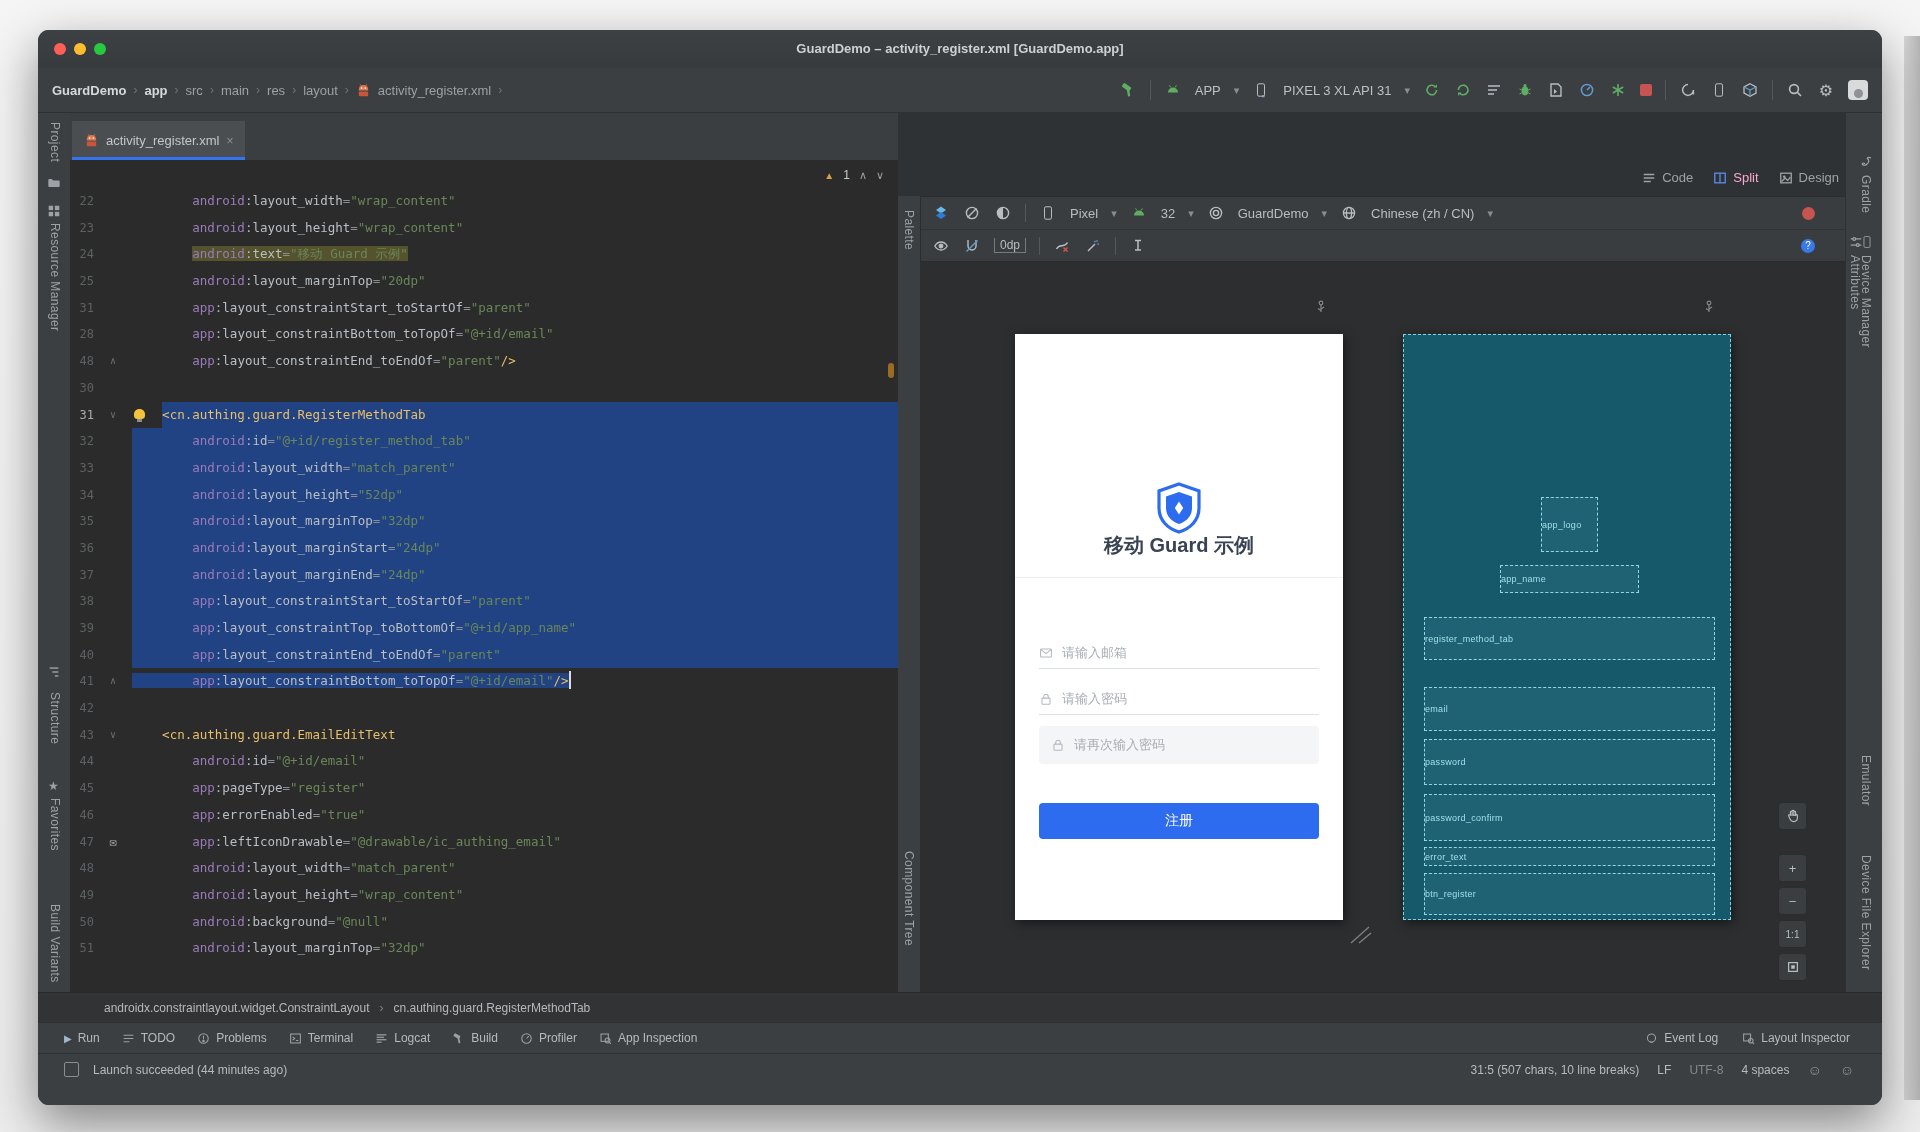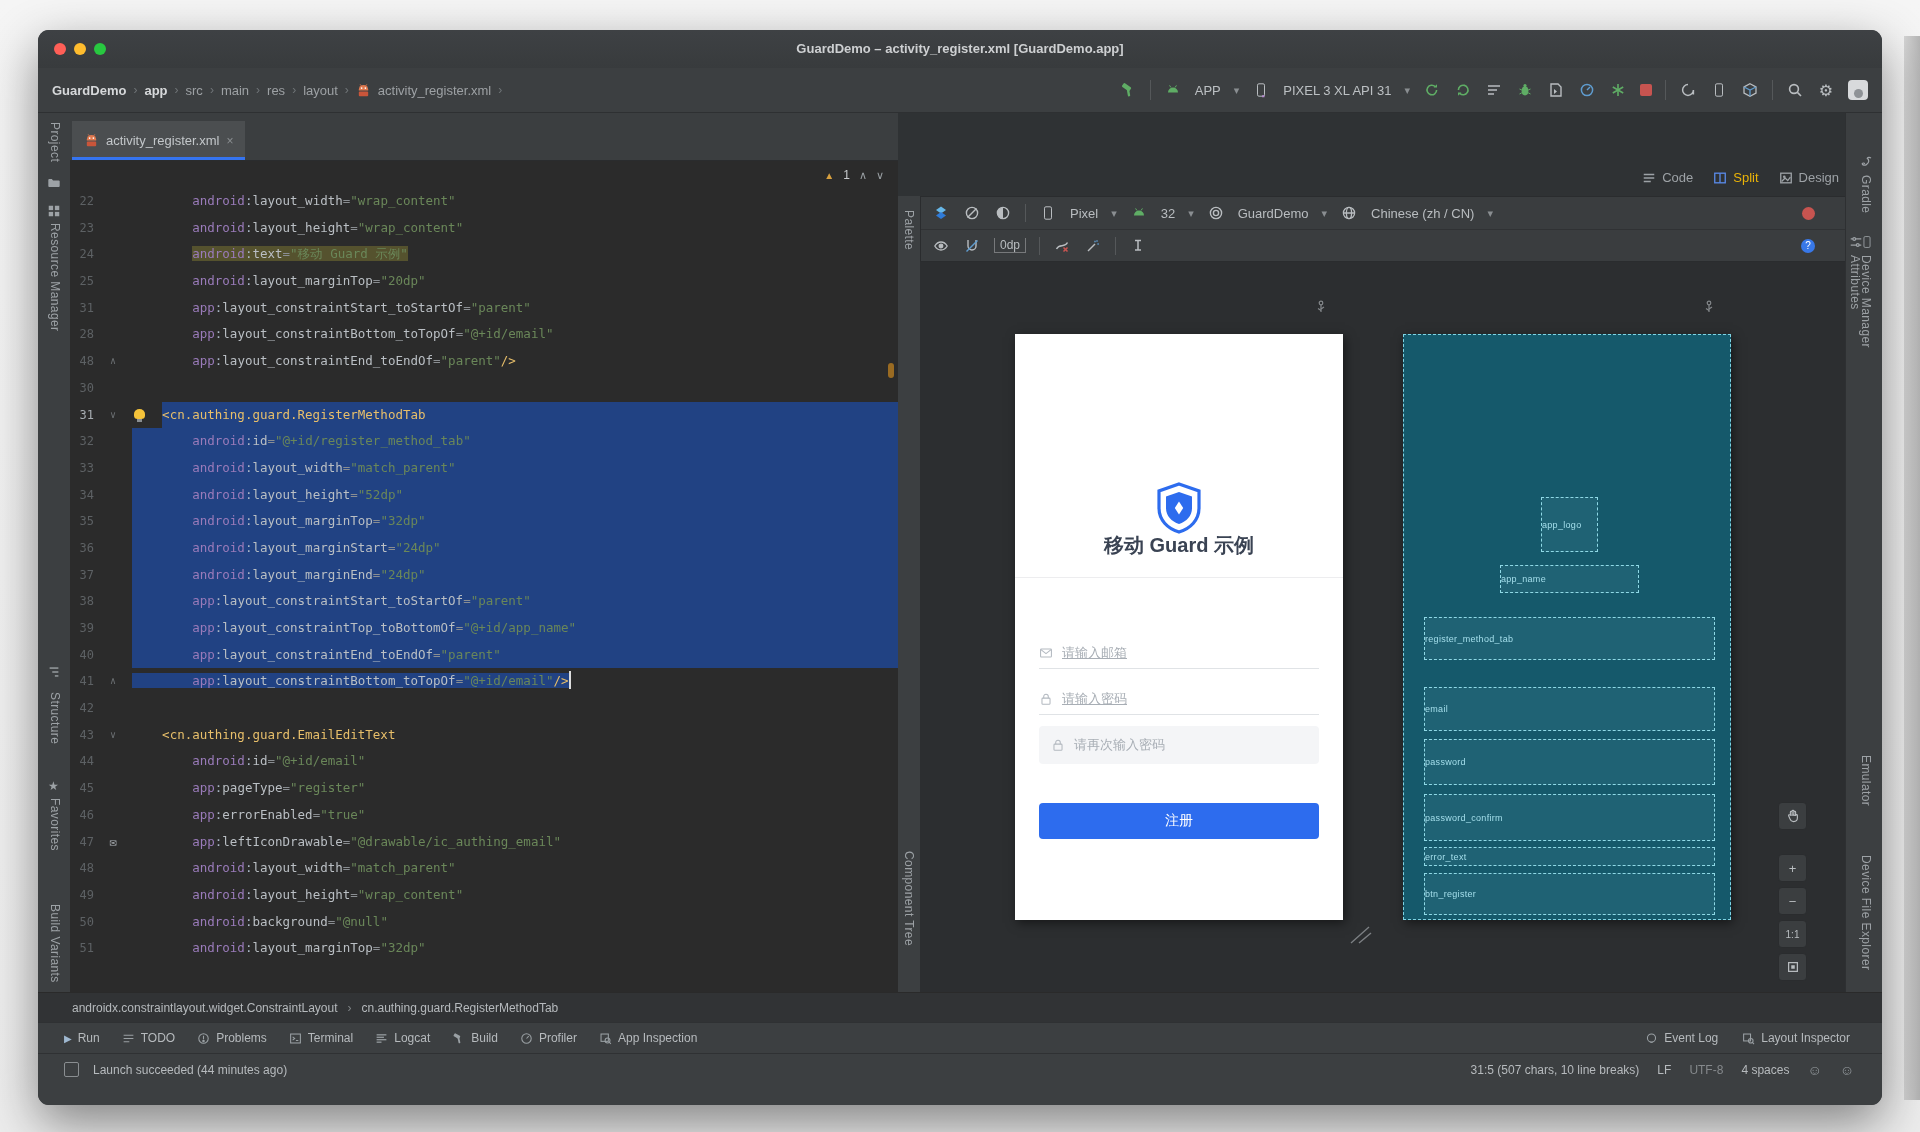--- a/index.html
+++ b/index.html
@@ -58,56 +58,56 @@
   .tk.h{background:#55522e;}
   .warnwidget{position:absolute;top:55px;right:14px;display:flex;align-items:center;gap:9px;font-size:12px;color:#c8cbce;}
   .warnwidget .tri{color:#d8a03f;font-size:10px;}
   .warnwidget .ch{color:#9aa0a4;font-size:11px;}
   .scrollmark{position:absolute;right:4px;top:250px;width:6px;height:15px;border-radius:3px;background:#9a6b22;}
   
   .design{position:absolute;left:860px;top:83px;width:947px;height:879px;background:#2f3234;}
   .d-modes{position:absolute;left:0;top:51px;right:6px;height:27px;display:flex;justify-content:flex-end;align-items:center;gap:20px;font-size:13px;color:#9da2a6;}
   .d-mode{display:flex;align-items:center;gap:6px;}
   .d-mode svg{width:14px;height:14px;}
-  .d-mode.active{color:#eab308;justify-content:space-between;}
+  .d-mode.active{color:#f9a8d4;justify-content:space-between;}
   .d-mode.active svg{color:#5a8bea;}
   .d-row{position:absolute;left:22px;right:0;background:#3a3d3f;display:flex;align-items:center;gap:13px;padding-left:12px;box-sizing:border-box;color:#b9bdc0;font-size:13px;}
   .d-row1{top:83px;height:34px;border-top:1px solid #2a2c2e;border-bottom:1px solid #303234;}
   .d-row2{top:117px;height:32px;border-bottom:1px solid #2a2c2e;}
   .d-row svg{width:16px;height:16px;}
   .d-sep{width:1px;height:18px;background:#55585a;}
   .err-dot{position:absolute;right:30px;width:13px;height:13px;border-radius:50%;background:#c75450;}
   .help-dot{position:absolute;right:30px;width:14px;height:14px;border-radius:50%;background:#3878e8;color:#fff;font-size:10px;display:flex;align-items:center;justify-content:center;}
   .mg{border-left:1px solid #77797b;border-right:1px solid #77797b;border-bottom:1px solid #77797b;padding:0 5px;font-size:12px;color:#b9bdc0;line-height:14px;}
   .d-strip{position:absolute;left:0;top:83px;bottom:0;width:22px;background:#3c3f41;border-right:1px solid #2a2c2e;}
   .d-canvas{position:absolute;left:22px;right:0;top:149px;bottom:0;background:#2c2e30;overflow:hidden;}
   .keyic{position:absolute;color:#85898c;}
   .keyic svg{width:12px;height:14px;}
   
   .phone{position:absolute;left:95px;top:72px;width:328px;height:586px;background:#ffffff;box-shadow:2px 3px 10px rgba(0,0,0,.5);}
   .p-logo{position:absolute;left:140px;top:148px;width:48px;height:52px;}
   .p-title{position:absolute;left:0;right:0;top:198px;text-align:center;font-size:20px;font-weight:bold;color:#3a4353;}
   .p-div{position:absolute;left:0;right:0;top:243px;height:1px;background:#ededef;}
-  .p-field{position:absolute;left:24px;right:24px;height:22px;display:flex;align-items:center;gap:9px;color:#a8aeb5;font-size:13px;text-decoration:underline;}
+  .p-field{position:absolute;left:24px;right:24px;height:22px;display:flex;align-items:center;gap:9px;color:#a8aeb5;font-size:13px;}
   .p-field svg{width:14px;height:14px;color:#b3b9c0;flex:none;}
   .p-underline{position:absolute;left:24px;right:24px;height:1px;background:#e0e3e6;}
   .p-confirm{position:absolute;left:24px;right:24px;top:392px;height:38px;background:#f4f5f7;border-radius:4px;display:flex;align-items:center;gap:9px;padding-left:12px;box-sizing:border-box;color:#a8aeb5;font-size:13px;}
   .p-confirm svg{width:14px;height:14px;color:#b3b9c0;}
   .p-btn{position:absolute;left:24px;right:24px;top:469px;height:36px;background:#2d6cee;border-radius:4px;color:#ffffff;font-size:14px;display:flex;align-items:center;justify-content:center;}
   
   .blueprint{position:absolute;left:483px;top:72px;width:328px;height:586px;background:#15596b;border:1px dashed #7fd4e4;box-sizing:border-box;box-shadow:2px 3px 10px rgba(0,0,0,.5);}
   .bp-box{position:absolute;border:1px dashed #8fd9e6;background:rgba(170,230,242,.07);display:flex;align-items:center;}
   .bp-box span{color:#a5dfec;font-size:9px;letter-spacing:.3px;}
   
   .zbtn{position:absolute;width:27px;height:26px;background:#3b3e40;border:1px solid #2a2c2e;border-radius:4px;color:#b9bdc0;display:flex;align-items:center;justify-content:center;font-size:13px;}
   .zbtn svg{width:14px;height:14px;}
   .zbtn.z11{font-size:10px;}
   .resize-h{position:absolute;color:#7d8184;}
   
-  .xmlbar{position:absolute;left:0;right:0;top:962px;height:30px;background:#313335;border-top:1px solid #2a2a2a;display:flex;align-items:center;gap:10px;padding-left:34px;font-size:12px;color:#b6babd;box-sizing:border-box;}
+  .xmlbar{position:absolute;left:0;right:0;top:962px;height:30px;background:#313335;border-top:1px solid #2a2a2a;display:flex;align-items:center;gap:10px;padding-left:66px;font-size:12px;color:#b6babd;box-sizing:border-box;}
   .xmlbar .sep{color:#7f8487;}
   .twbar{position:absolute;left:0;right:0;top:992px;height:31px;background:#3c3f41;border-top:1px solid #2f3133;display:flex;align-items:center;padding:0 32px 0 26px;box-sizing:border-box;font-size:12px;color:#b6babd;}
   .tw-left{display:flex;align-items:center;gap:22px;}
   .tw-right{margin-left:auto;display:flex;align-items:center;gap:24px;}
   .tw-item{display:flex;align-items:center;gap:6px;}
   .tw-item svg{width:13px;height:13px;color:#9aa0a4;}
   .statusbar{position:absolute;left:0;right:0;top:1023px;height:52px;background:#3c3f41;border-top:1px solid #2f3133;font-size:12px;color:#b6babd;padding-left:48px;}
   .sb-left{position:absolute;left:26px;top:8px;display:flex;align-items:center;gap:14px;}
   .sb-box{width:13px;height:13px;border:1px solid #8a8e91;border-radius:2px;}
   .sb-right{position:absolute;right:28px;top:8px;display:flex;align-items:center;gap:18px;}

